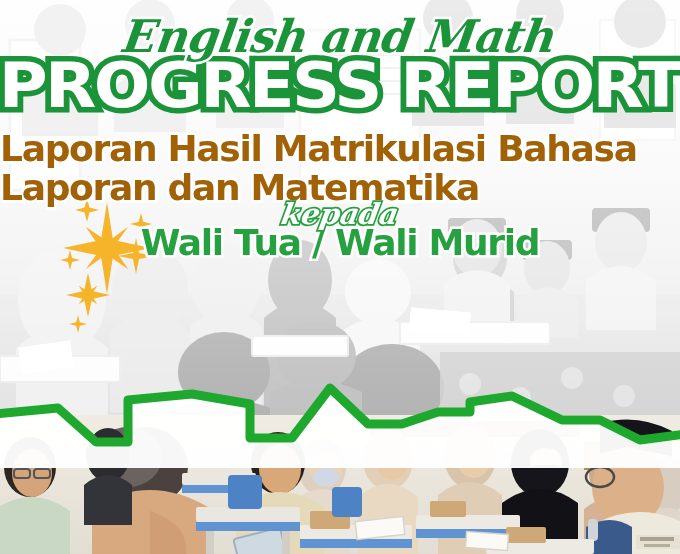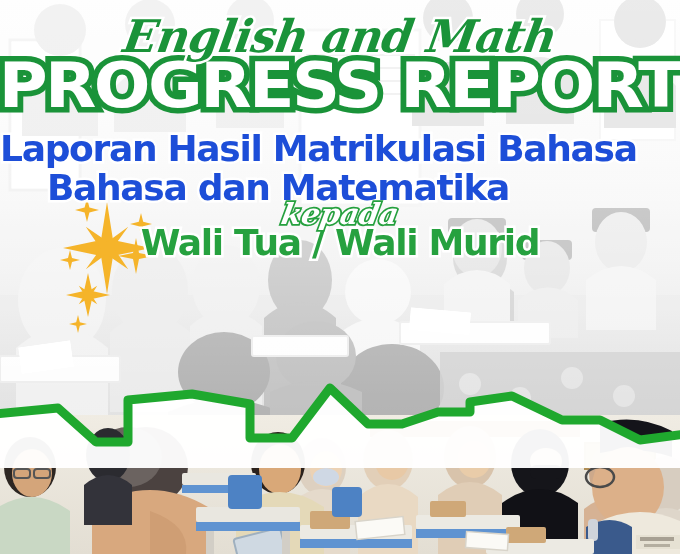--- a/index.html
+++ b/index.html
@@ -77,27 +77,27 @@
     -webkit-text-stroke:11px #1a9339;
     paint-order:stroke fill;
     z-index:3;
     white-space:nowrap;
     transform:scaleX(1.06);
   }
 
   .sub-line {
     position:absolute;
     left:0; width:556px;
-    text-align:center;
+    text-align:left;
     font-family:"DejaVu Sans", sans-serif;
     font-weight:700;
     font-size:36px;
     line-height:1.0;
     letter-spacing:-1.3px;
-    color:#1d4ed8;
+    color:#a16207;
     -webkit-text-stroke:5px #ffffff;
     paint-order:stroke fill;
     z-index:3;
     white-space:nowrap;
   }
   .sub-line.l1 { top:131px; }
   .sub-line.l2 { top:170px; }
 
   .script-kepada {
     position:absolute;
@@ -315,21 +315,21 @@
     </g>
   </svg>
 
   <div class="headline-wrap">
     <div class="script-top">English and Math</div>
 
     <div class="main-title">PROGRESS REPORT</div>
 
     <div class="sub-line l1">Laporan Hasil Matrikulasi Bahasa</div>
 
-    <div class="sub-line l2">Bahasa dan Matematika</div>
+    <div class="sub-line l2">Laporan dan Matematika</div>
 
     <div class="script-kepada">kepada</div>
 
     <div class="recipient">Wali Tua / Wali Murid</div>
   </div>
 
   <div class="bottom-photo">
     <svg viewBox="0 0 680 139" preserveAspectRatio="xMidYMid slice" aria-hidden="true">
       <defs>
         <linearGradient id="bwall" x1="0" y1="0" x2="0" y2="1">

